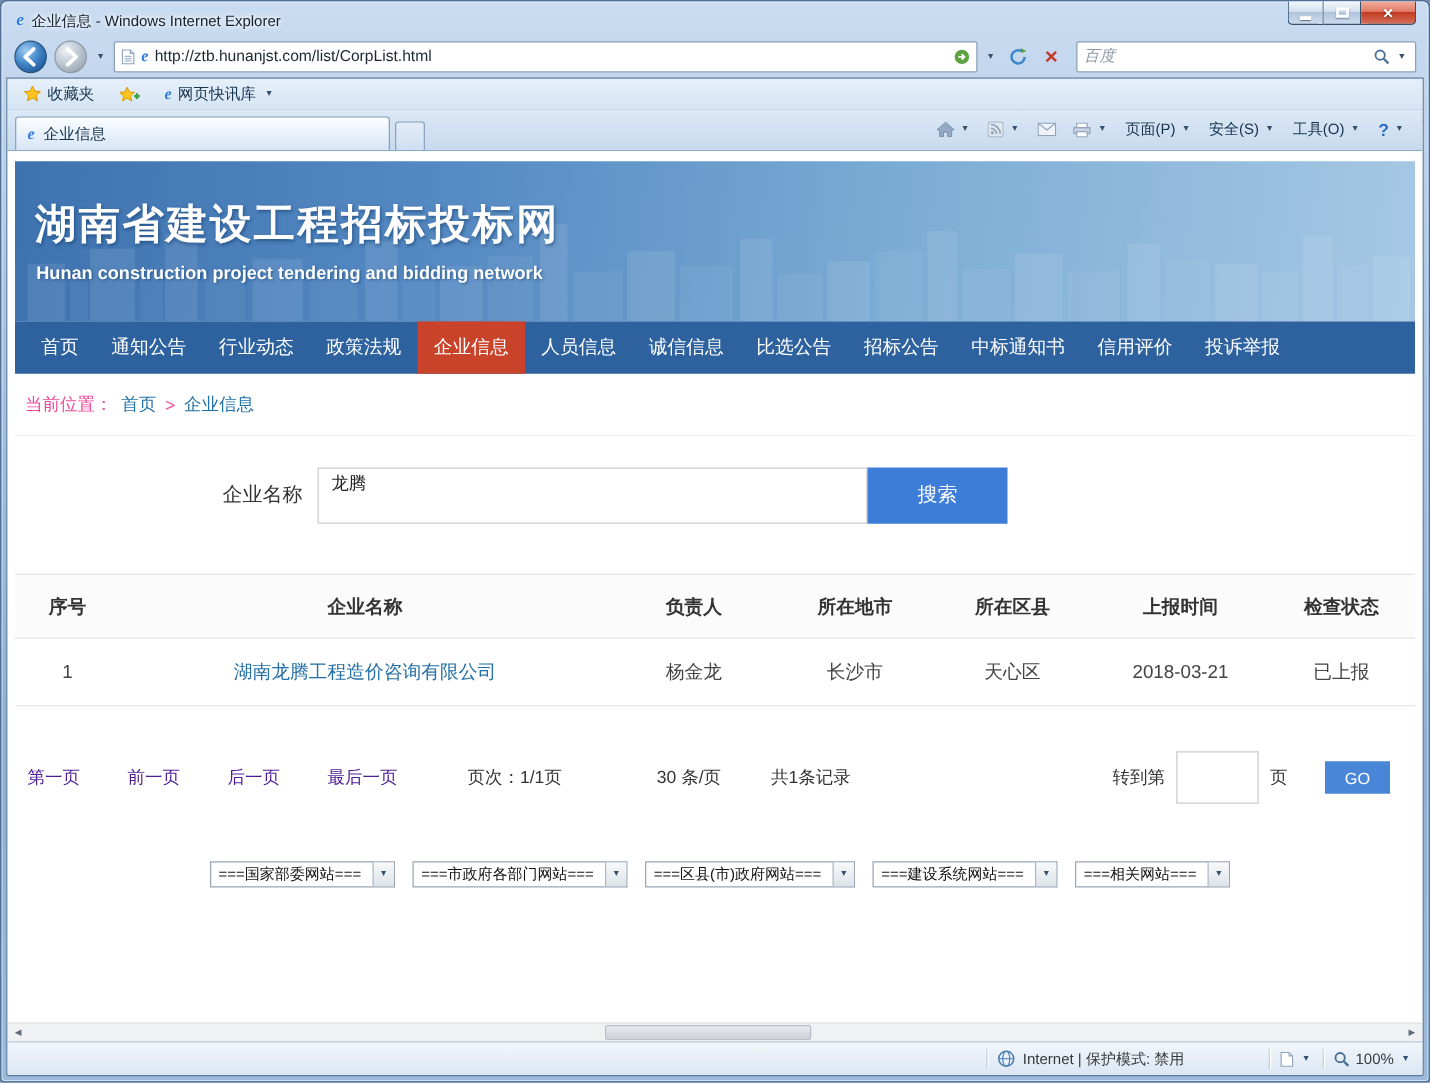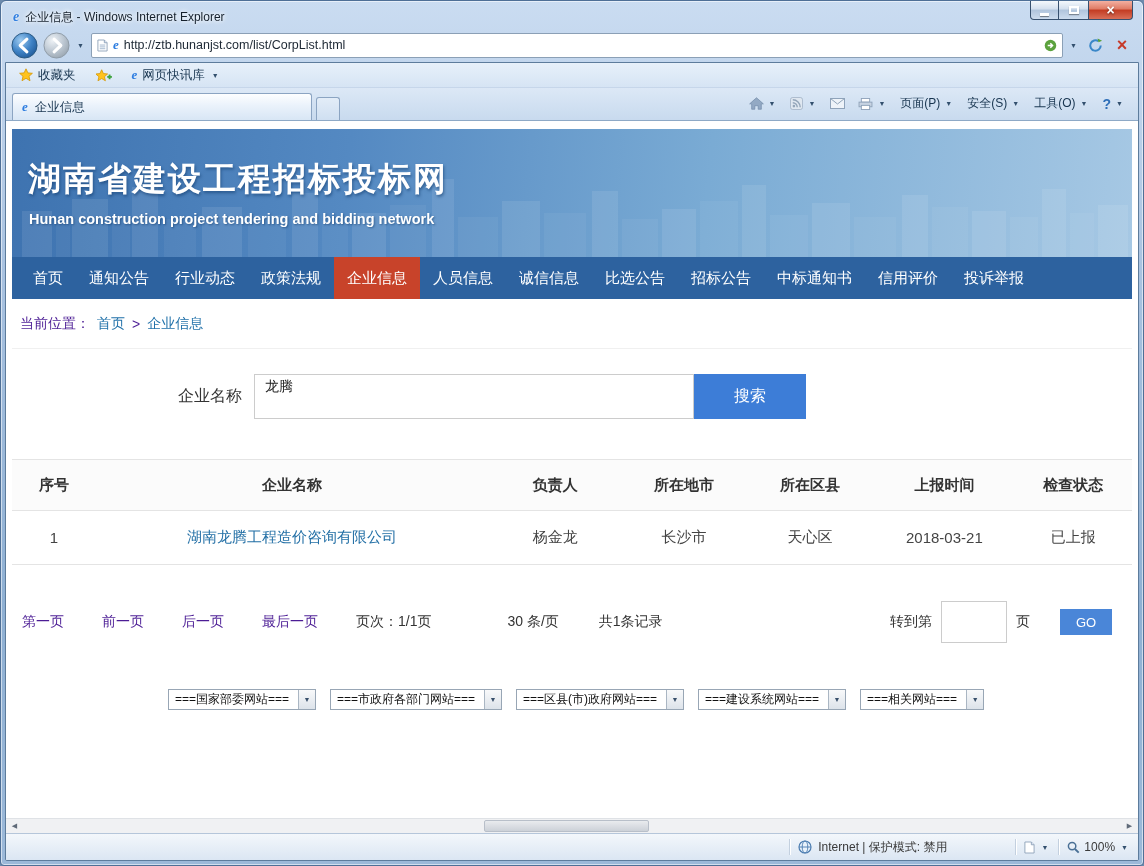--- a/index.html
+++ b/index.html
@@ -70,38 +70,38 @@
   .banner-sub { position:relative; margin-left:17px; font-size:14.5px; font-weight:bold; color:#fff;
                 text-shadow:1px 1px 2px rgba(8,48,96,.5); }
 
   .mainnav { margin:0 6px; height:42px; background:#2d629f; display:flex; align-items:stretch; }
   .nav-item { padding:0 13px; line-height:42px; font-size:15px; color:#fff; cursor:default; white-space:nowrap; }
   .nav-item:first-child { margin-left:8px; }
   .nav-item.active { background:#c8432a; }
 
   .breadcrumb { margin:0 6px; height:50px; display:flex; align-items:center; gap:7px; padding-left:8px;
                 font-size:14px; border-bottom:1px solid #f0f0f0; }
-  .bc-prefix, .bc-sep { color:#4c1d95; }
+  .bc-prefix, .bc-sep { color:#ec4899; }
   .bc-link { color:#2272aa; text-decoration:none; cursor:pointer; }
 
   .search-section { margin:0 6px; height:94px; display:flex; align-items:center; padding-left:166px; }
   .s-label { font-size:16px; color:#333; margin-right:12px; }
   .s-input { width:440px; height:45px; border:1px solid #ccc; padding:4px 10px 22px; font-family:inherit; font-size:14px; color:#222; outline:none; }
   .s-btn { width:112px; height:45px; border:none; background:#3d7dd7; color:#fff; font-size:16px; font-family:inherit; cursor:pointer; }
 
   .grid-wrap { margin:14px 6px 0; }
   table.grid { width:100%; border-collapse:collapse; table-layout:fixed;margin-top:16px; }
   table.grid th { height:51px; background:#fbfbfb; border-top:1px solid #e4e4e4; border-bottom:1px solid #e4e4e4;
                   font-size:15px; font-weight:bold; color:#333; text-align:center; }
   table.grid td { height:54px; border-bottom:1px solid #e4e4e4; font-size:15px; color:#444; text-align:center; }
   .corp-link { color:#2470a6; text-decoration:none; cursor:pointer; }
 
   .pager { margin-top:36px; display:flex; align-items:center; padding:0 26px 0 16px; font-size:14px; color:#333; }
   .pg-link { color:#4c1d95; text-decoration:none; margin-right:38px; cursor:pointer; }
-  .pg-info { }
+  .pg-info { margin-left:18px; }
   .pg-size { margin-left:76px; }
   .pg-total { margin-left:40px; }
   .goto { margin-left:auto; display:flex; align-items:center; }
   .goto-input { width:66px; height:42px; border:1px solid #ccc; margin:0 9px; font-family:inherit; font-size:14px; padding:0 6px; outline:none; }
   .go-btn { width:52px; height:26px; margin-left:30px; border:none; background:#4a86d8; color:#fff; font-size:13px; font-family:inherit; cursor:pointer; }
 
   .site-row { margin-top:46px; display:flex; justify-content:center; gap:14px;margin-left:8px; }
   .wsel { height:21px; border:1px solid #98a6b5; background:#fff; display:flex; align-items:center; font-size:12px; color:#111; padding-left:6px; cursor:default; }
   .wsel-btn { width:17px; height:19px; margin-left:9px; background:linear-gradient(#f8f9fa,#dde3ea); border-left:1px solid #aab6c3;
               display:flex; align-items:center; justify-content:center; font-size:7px; color:#39506b; }
@@ -189,20 +189,28 @@
     <span class="tool-ico">
       <svg viewBox="0 0 16 16" width="15" height="15">
         <path d="M13.6 8 A5.6 5.6 0 1 1 11.2 3.4" fill="none" stroke="#3a87c8" stroke-width="2.1"></path>
         <path d="M10.2 0.4 L11.2 4.6 L15 3 Z" fill="#58a033"></path>
       </svg>
     </span>
     <span class="tool-ico">
         <span class="stop-x">×</span>
       </span>
 
+    <div class="search-box">
+      <span class="watermark">百度</span>
+      <svg viewBox="0 0 14 14" width="13" height="13">
+        <circle cx="5.5" cy="5.5" r="4" fill="none" stroke="#4a7096" stroke-width="1.6"></circle>
+        <line x1="8.6" y1="8.6" x2="12.6" y2="12.6" stroke="#4a7096" stroke-width="2"></line>
+      </svg>
+      <span class="mini-drop">▼</span>
+    </div>
   </div>
 
   <div class="inner">
 
     <div class="fav-row">
       <div class="fav-btn">
         <svg viewBox="0 0 14 14" width="14" height="14">
           <path d="M7 .8 L8.9 4.9 L13.4 5.3 L10 8.3 L11 12.7 L7 10.3 L3 12.7 L4 8.3 L.6 5.3 L5.1 4.9 Z" fill="#ffc31e" stroke="#d49500" stroke-width=".8"></path>
         </svg>
         <span>收藏夹</span>

